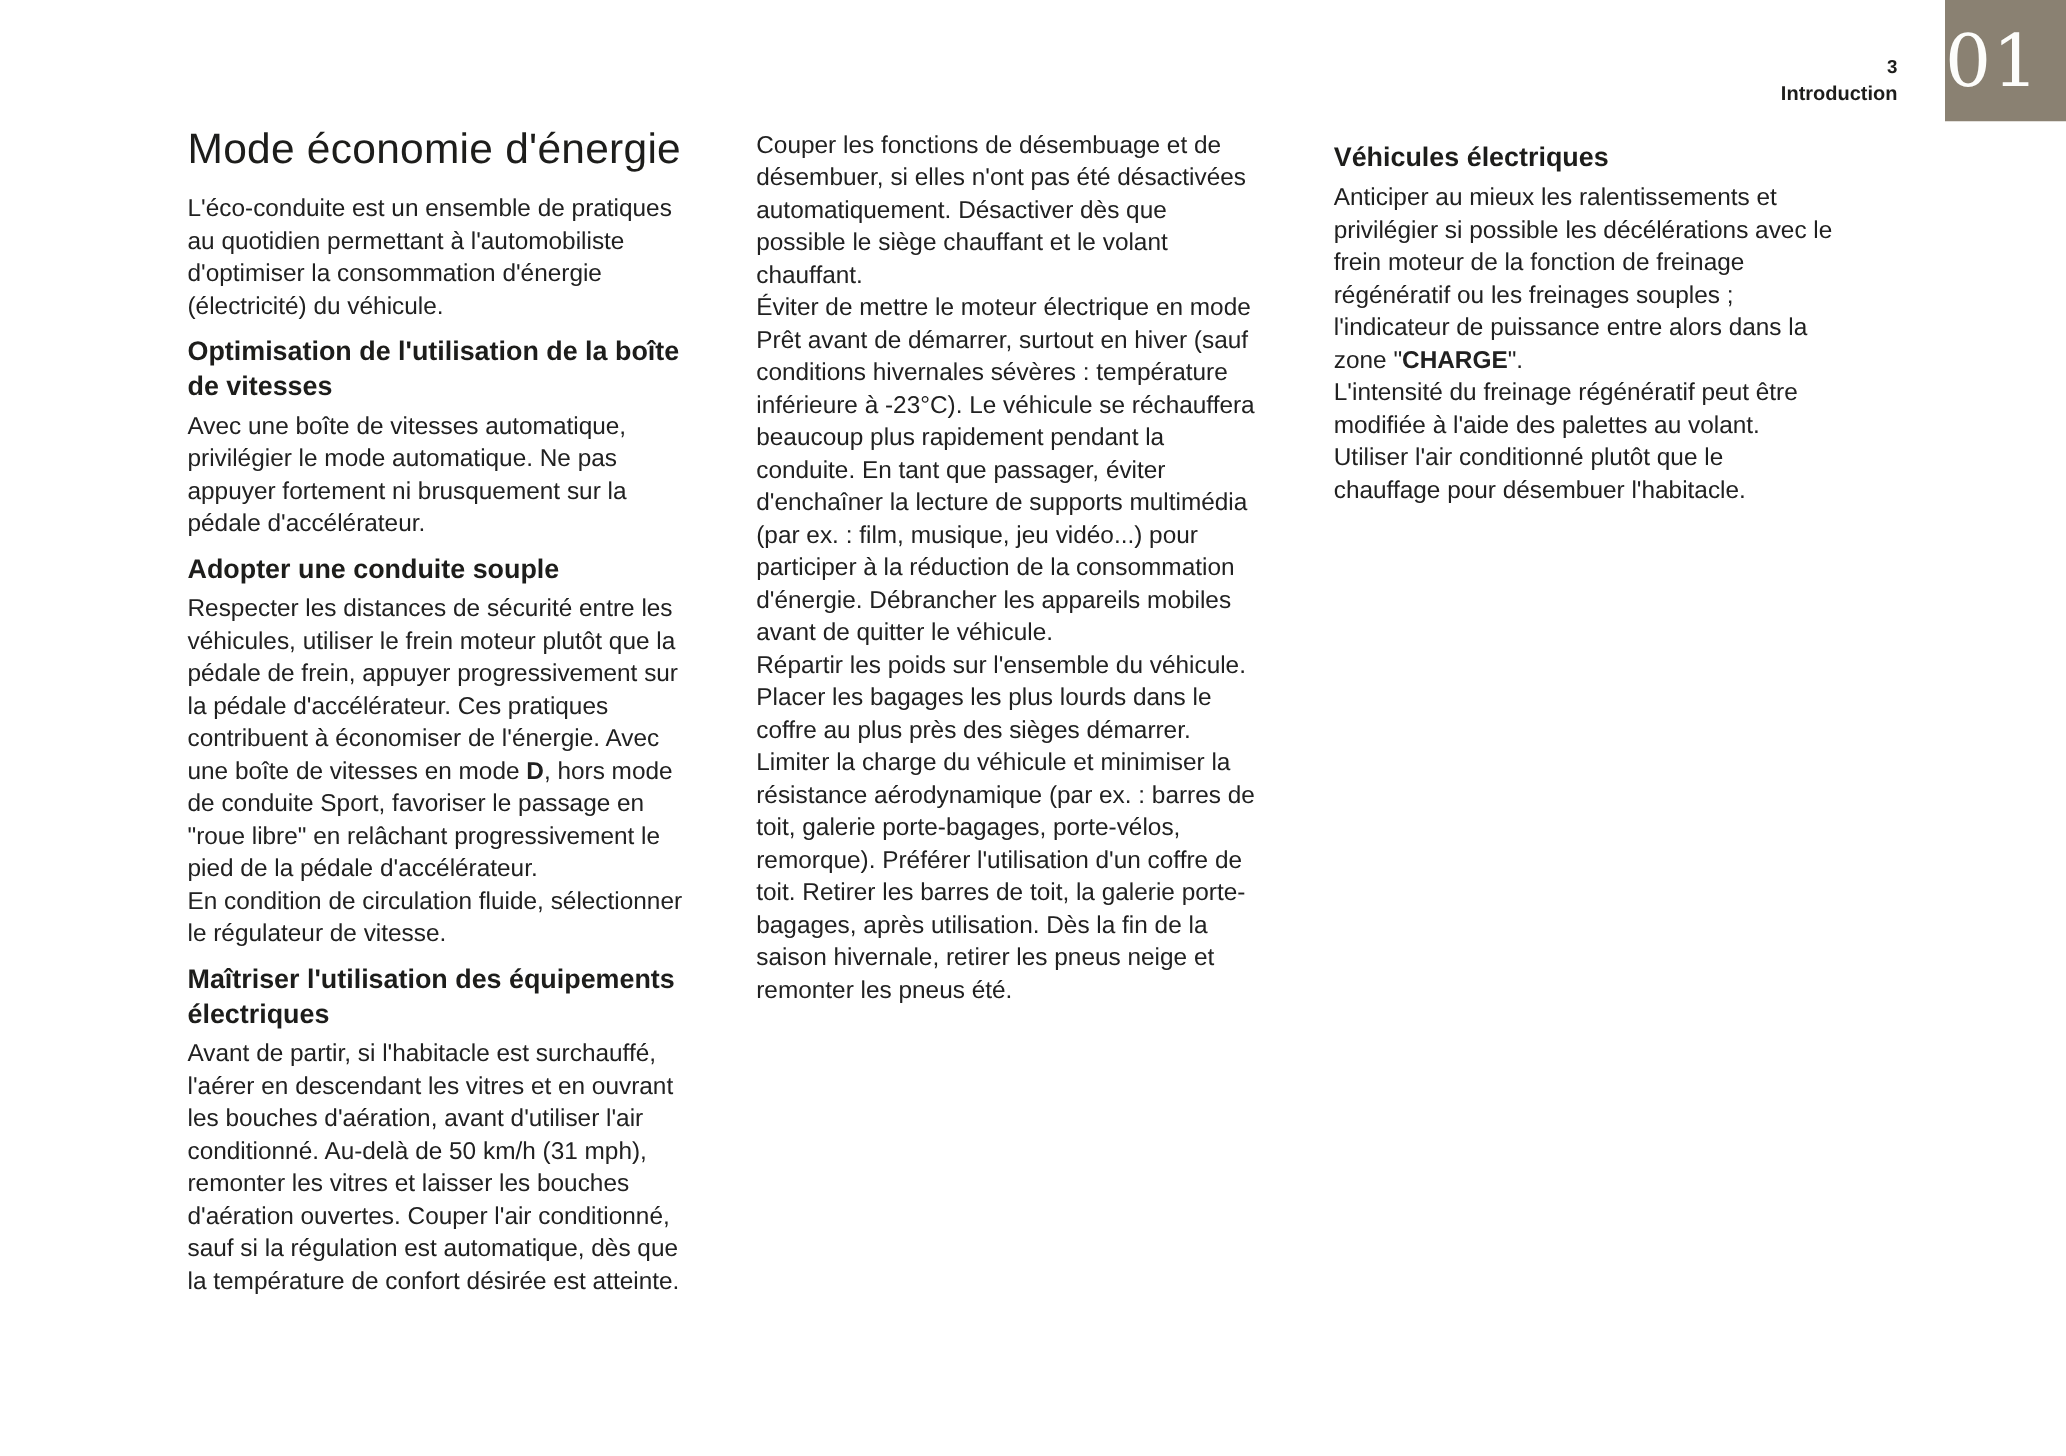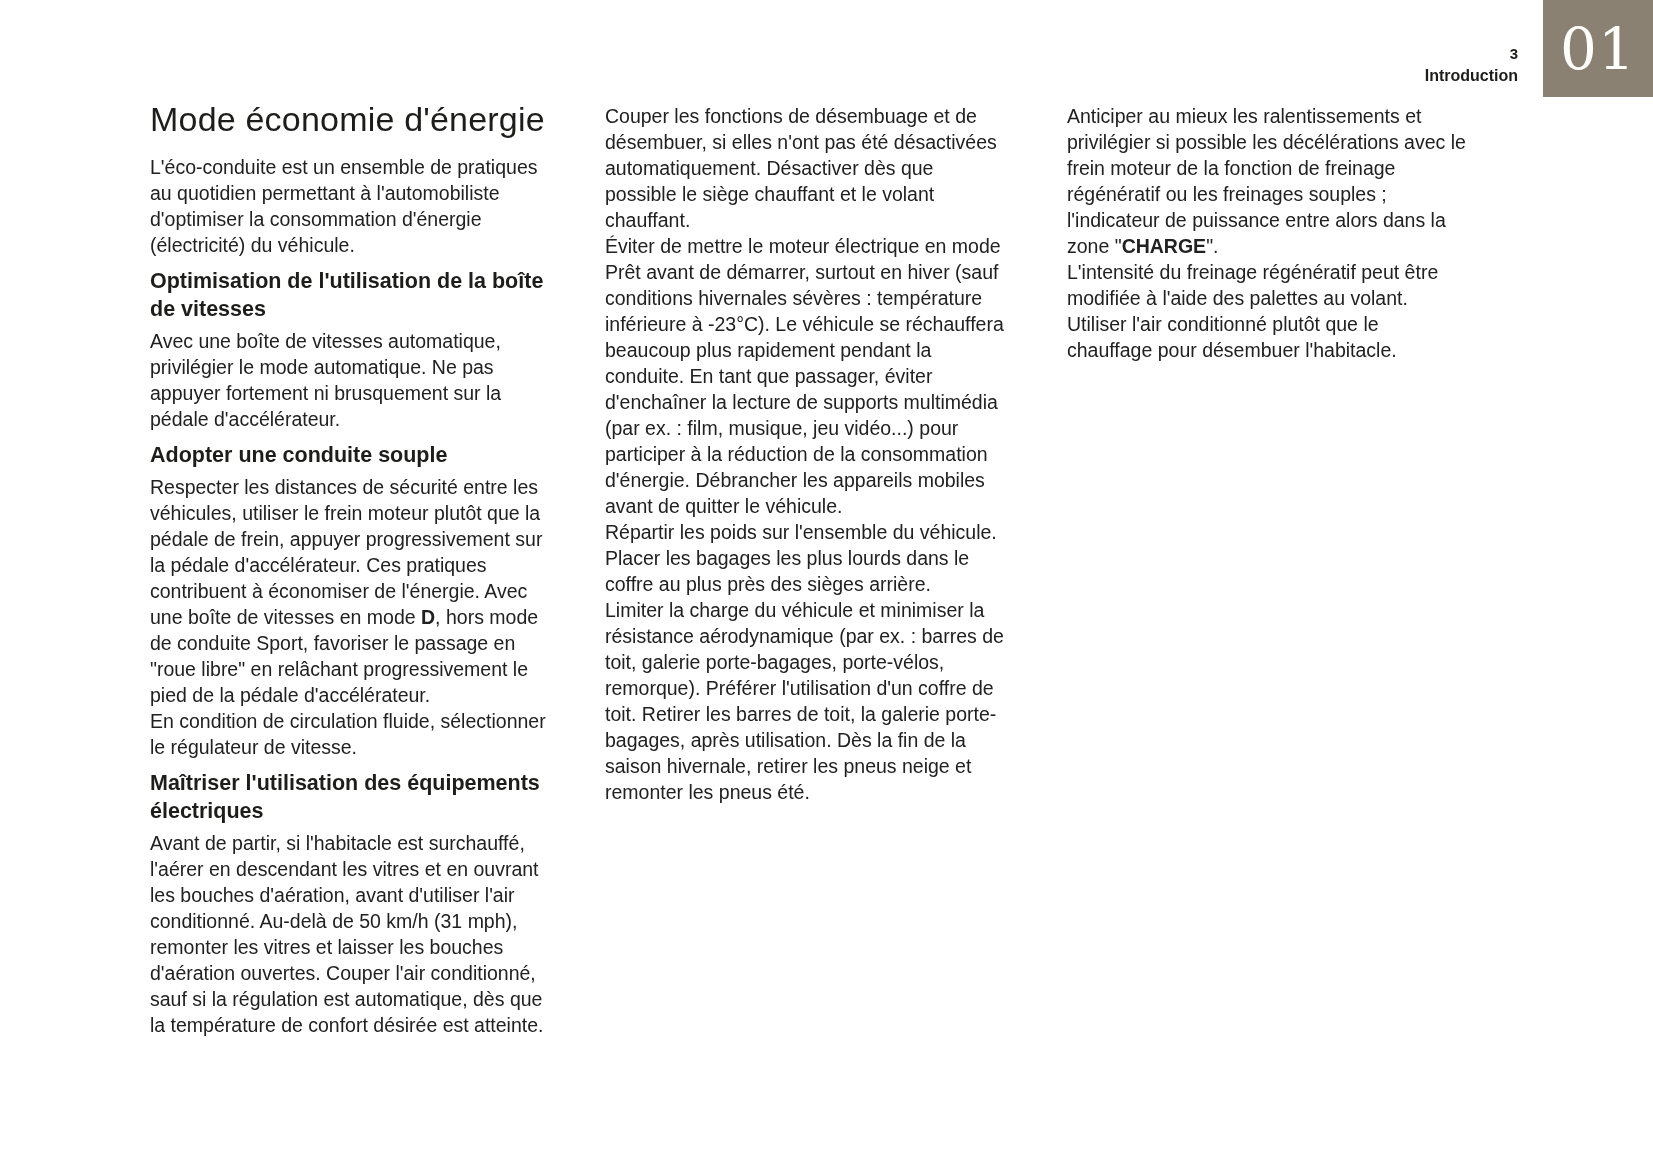--- a/index.html
+++ b/index.html
@@ -28,27 +28,27 @@
   }
   .page-ref .section {
     font-size: 16px;
     font-weight: 700;
     line-height: 24px;
   }
   .chapter-badge {
     position: absolute;
     top: 0;
     right: 0;
-    width: 110px;
+    width: 97px;
     height: 97px;
     background: #8a8172;
     color: #fdfdfb;
     display: flex;
     align-items: center;
-    justify-content: center;
+    justify-content: flex-start;
     font-family: "DejaVu Serif", "Liberation Serif", serif;
     font-weight: 400;
     font-size: 58px;
     line-height: 1;
     letter-spacing: 1px;
   }
 
   
   .col {
     position: absolute;
@@ -100,22 +100,23 @@
       <p class="blk-p"><span>Avec une boîte de vitesses automatique, privilégier le mode automatique. Ne pas appuyer fortement ni brusquement sur la pédale d'accélérateur.</span></p>
       <h2 class="blk-h2"><span>Adopter une conduite souple</span></h2>
       <p class="blk-p"><span>Respecter les distances de sécurité entre les véhicules, utiliser le frein moteur plutôt que la pédale de frein, appuyer progressivement sur la pédale d'accélérateur. Ces pratiques contribuent à économiser de l'énergie. Avec une boîte de vitesses en mode </span><span class="b">D</span><span>, hors mode de conduite Sport, favoriser le passage en "roue libre" en relâchant progressivement le pied de la pédale d'accélérateur.</span></p>
       <p class="blk-p"><span>En condition de circulation fluide, sélectionner le régulateur de vitesse.</span></p>
       <h2 class="blk-h2"><span>Maîtriser l'utilisation des équipements électriques</span></h2>
       <p class="blk-p"><span>Avant de partir, si l'habitacle est surchauffé, l'aérer en descendant les vitres et en ouvrant les bouches d'aération, avant d'utiliser l'air conditionné. Au-delà de 50 km/h (31 mph), remonter les vitres et laisser les bouches d'aération ouvertes. Couper l'air conditionné, sauf si la régulation est automatique, dès que la température de confort désirée est atteinte.</span></p>
     </div>
   <div class="col col-2">
       <p class="blk-p"><span>Couper les fonctions de désembuage et de désembuer, si elles n'ont pas été désactivées automatiquement. Désactiver dès que possible le siège chauffant et le volant chauffant.</span></p>
       <p class="blk-p"><span>Éviter de mettre le moteur électrique en mode Prêt avant de démarrer, surtout en hiver (sauf conditions hivernales sévères : température inférieure à -23°C). Le véhicule se réchauffera beaucoup plus rapidement pendant la conduite. En tant que passager, éviter d'enchaîner la lecture de supports multimédia (par ex. : film, musique, jeu vidéo...) pour participer à la réduction de la consommation d'énergie. Débrancher les appareils mobiles avant de quitter le véhicule.</span></p>
-      <p class="blk-p"><span>Répartir les poids sur l'ensemble du véhicule. Placer les bagages les plus lourds dans le coffre au plus près des sièges arrière.</span></p>
+      <p class="blk-p"><span>Répartir les poids sur l'ensemble du véhicule. Placer les bagages les plus lourds dans le coffre au plus près des sièges démarrer.</span></p>
       <p class="blk-p"><span>Limiter la charge du véhicule et minimiser la résistance aérodynamique (par ex. : barres de toit, galerie porte-bagages, porte-vélos, remorque). Préférer l'utilisation d'un coffre de toit. Retirer les barres de toit, la galerie porte-bagages, après utilisation. Dès la fin de la saison hivernale, retirer les pneus neige et remonter les pneus été.</span></p>
     </div>
   <div class="col col-3">
+      <h2 class="blk-h2"><span>Véhicules électriques</span></h2>
       <p class="blk-p"><span>Anticiper au mieux les ralentissements et privilégier si possible les décélérations avec le frein moteur de la fonction de freinage régénératif ou les freinages souples ; l'indicateur de puissance entre alors dans la zone "</span><span class="b">CHARGE</span><span>".</span></p>
       <p class="blk-p"><span>L'intensité du freinage régénératif peut être modifiée à l'aide des palettes au volant.</span></p>
       <p class="blk-p"><span>Utiliser l'air conditionné plutôt que le chauffage pour désembuer l'habitacle.</span></p>
     </div>
 
 </div>
 
 </body></html>

